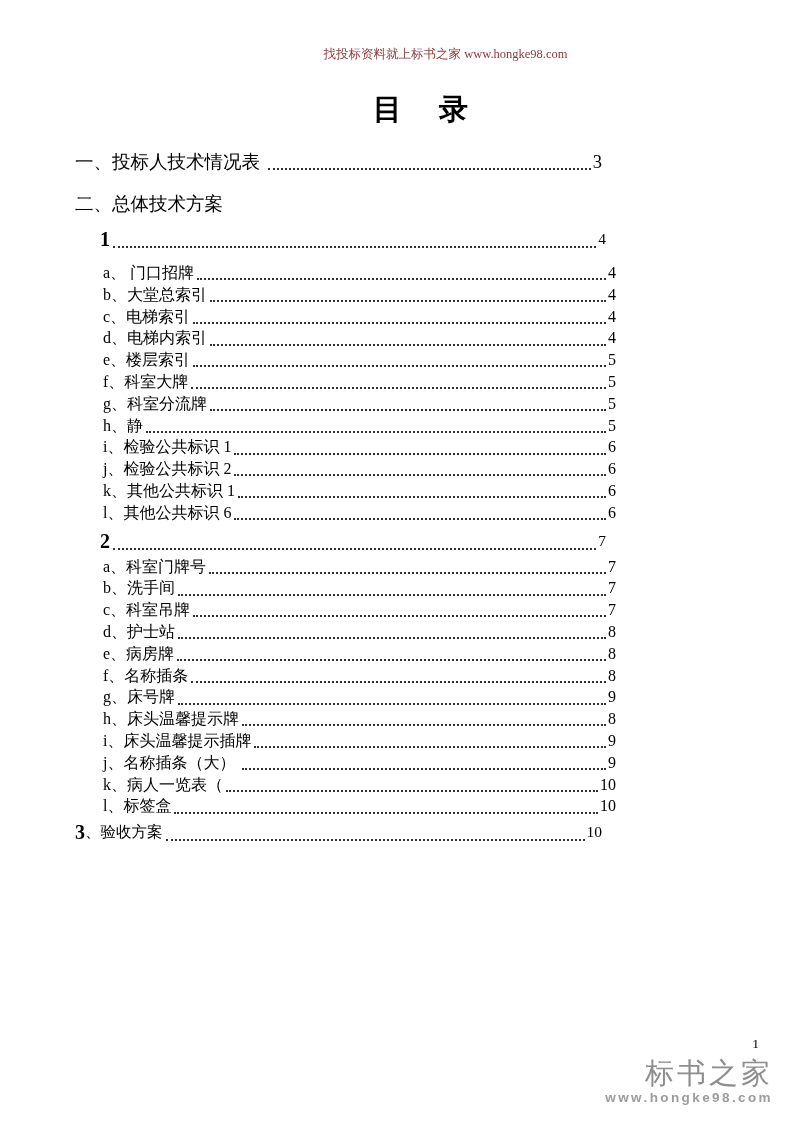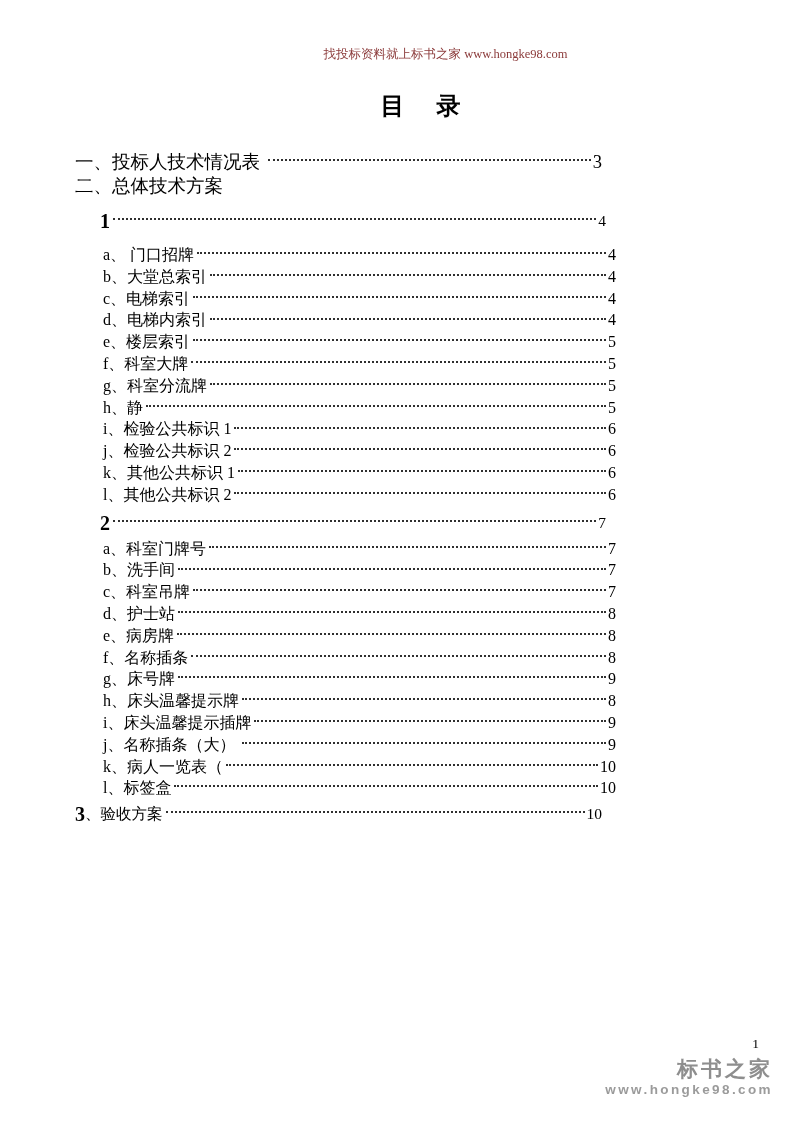--- a/index.html
+++ b/index.html
@@ -14,58 +14,58 @@
   }
   .doc-header {
     position:absolute; top:46px; left:calc(50% + 49px);
     transform:translateX(-50%);
     font-size:12.5px; white-space:nowrap;
     color:var(--header-red,#8b3a3a);
   }
   .doc-title {
     position:absolute; top:90px; left:calc(50% + 26px);
     transform:translateX(-50%);
-    font-size:24px; font-weight:bold; letter-spacing:4px; white-space:nowrap;
+    font-size:29px; font-weight:bold; letter-spacing:4px; white-space:nowrap;
   }
   .toc {
     position:absolute; left:75px; top:145px; width:541px;
   }
-  .row { display:flex; align-items:center; }
+  .row { display:flex; align-items:flex-end; }
   .row .lbl { white-space:pre; }
   .row .num { white-space:pre; }
   .leader {
     flex:1 1 auto; min-width:12px;
     border-bottom:2px dotted #2f2f2f;
     margin:0 2px 4px 3px;
   }
   .l1 { font-size:18.5px; line-height:24px; padding-right:14px; }
   .l2 { font-size:15.5px; line-height:26px; padding-right:14px; }
   .l2.indent { padding-left:25px; padding-right:10px; }
   .l2 .num { font-size:20px; font-weight:bold; }
   .l2.bold .lbl { font-weight:bold; }
   .l3 { font-size:16px; line-height:21.8px; padding-left:28px; padding-right:0; }
   .l3 .leader { margin-bottom:3.5px; }
   .e0 { margin-top:5px; }
-  .e1 { }
+  .e1 { margin-top:18px; }
   .e2 { margin-top:10px; margin-bottom:10px; }
   .e15 { margin-top:4px; margin-bottom:2px; }
   .e28 { margin-top:2px; }
   .page-number {
     position:absolute; top:1036px; right:34px;
     font-size:13.5px;
   }
   .watermark {
     position:absolute; right:20px; top:1058px;
     text-align:right;
     font-family:"Liberation Sans","DejaVu Sans",sans-serif;
     line-height:1.05;
   }
   .wm-name {
     display:block;
-    font-size:21px; font-weight:bold; letter-spacing:3px;
+    font-size:29px; font-weight:normal; letter-spacing:3px;
     color:var(--wm-gray,#8e8e8e); white-space:nowrap;
   }
   .wm-url {
     display:block; margin-top:3px;
     font-size:13.5px; font-weight:bold; letter-spacing:2.4px;
     color:var(--wm-url-gray,#9b9b9b); white-space:nowrap;text-align:right;
   }
 </style>
 </head>
 <body>
@@ -139,21 +139,21 @@
         <span class="lbl">j、检验公共标识 2</span>
         <span class="leader"></span>
         <span class="pg">6</span>
       </div>
       <div class="row l3 e13">
         <span class="lbl">k、其他公共标识 1</span>
         <span class="leader"></span>
         <span class="pg">6</span>
       </div>
       <div class="row l3 e14">
-        <span class="lbl">l、其他公共标识 2</span>
+        <span class="lbl">l、其他公共标识 6</span>
         <span class="leader"></span>
         <span class="pg">6</span>
       </div>
       <div class="row l2 bold indent e15">
         <span class="num">2</span>
         <span class="leader"></span>
         <span class="pg">7</span>
       </div>
       <div class="row l3 e16">
         <span class="lbl">a、科室门牌号</span>

